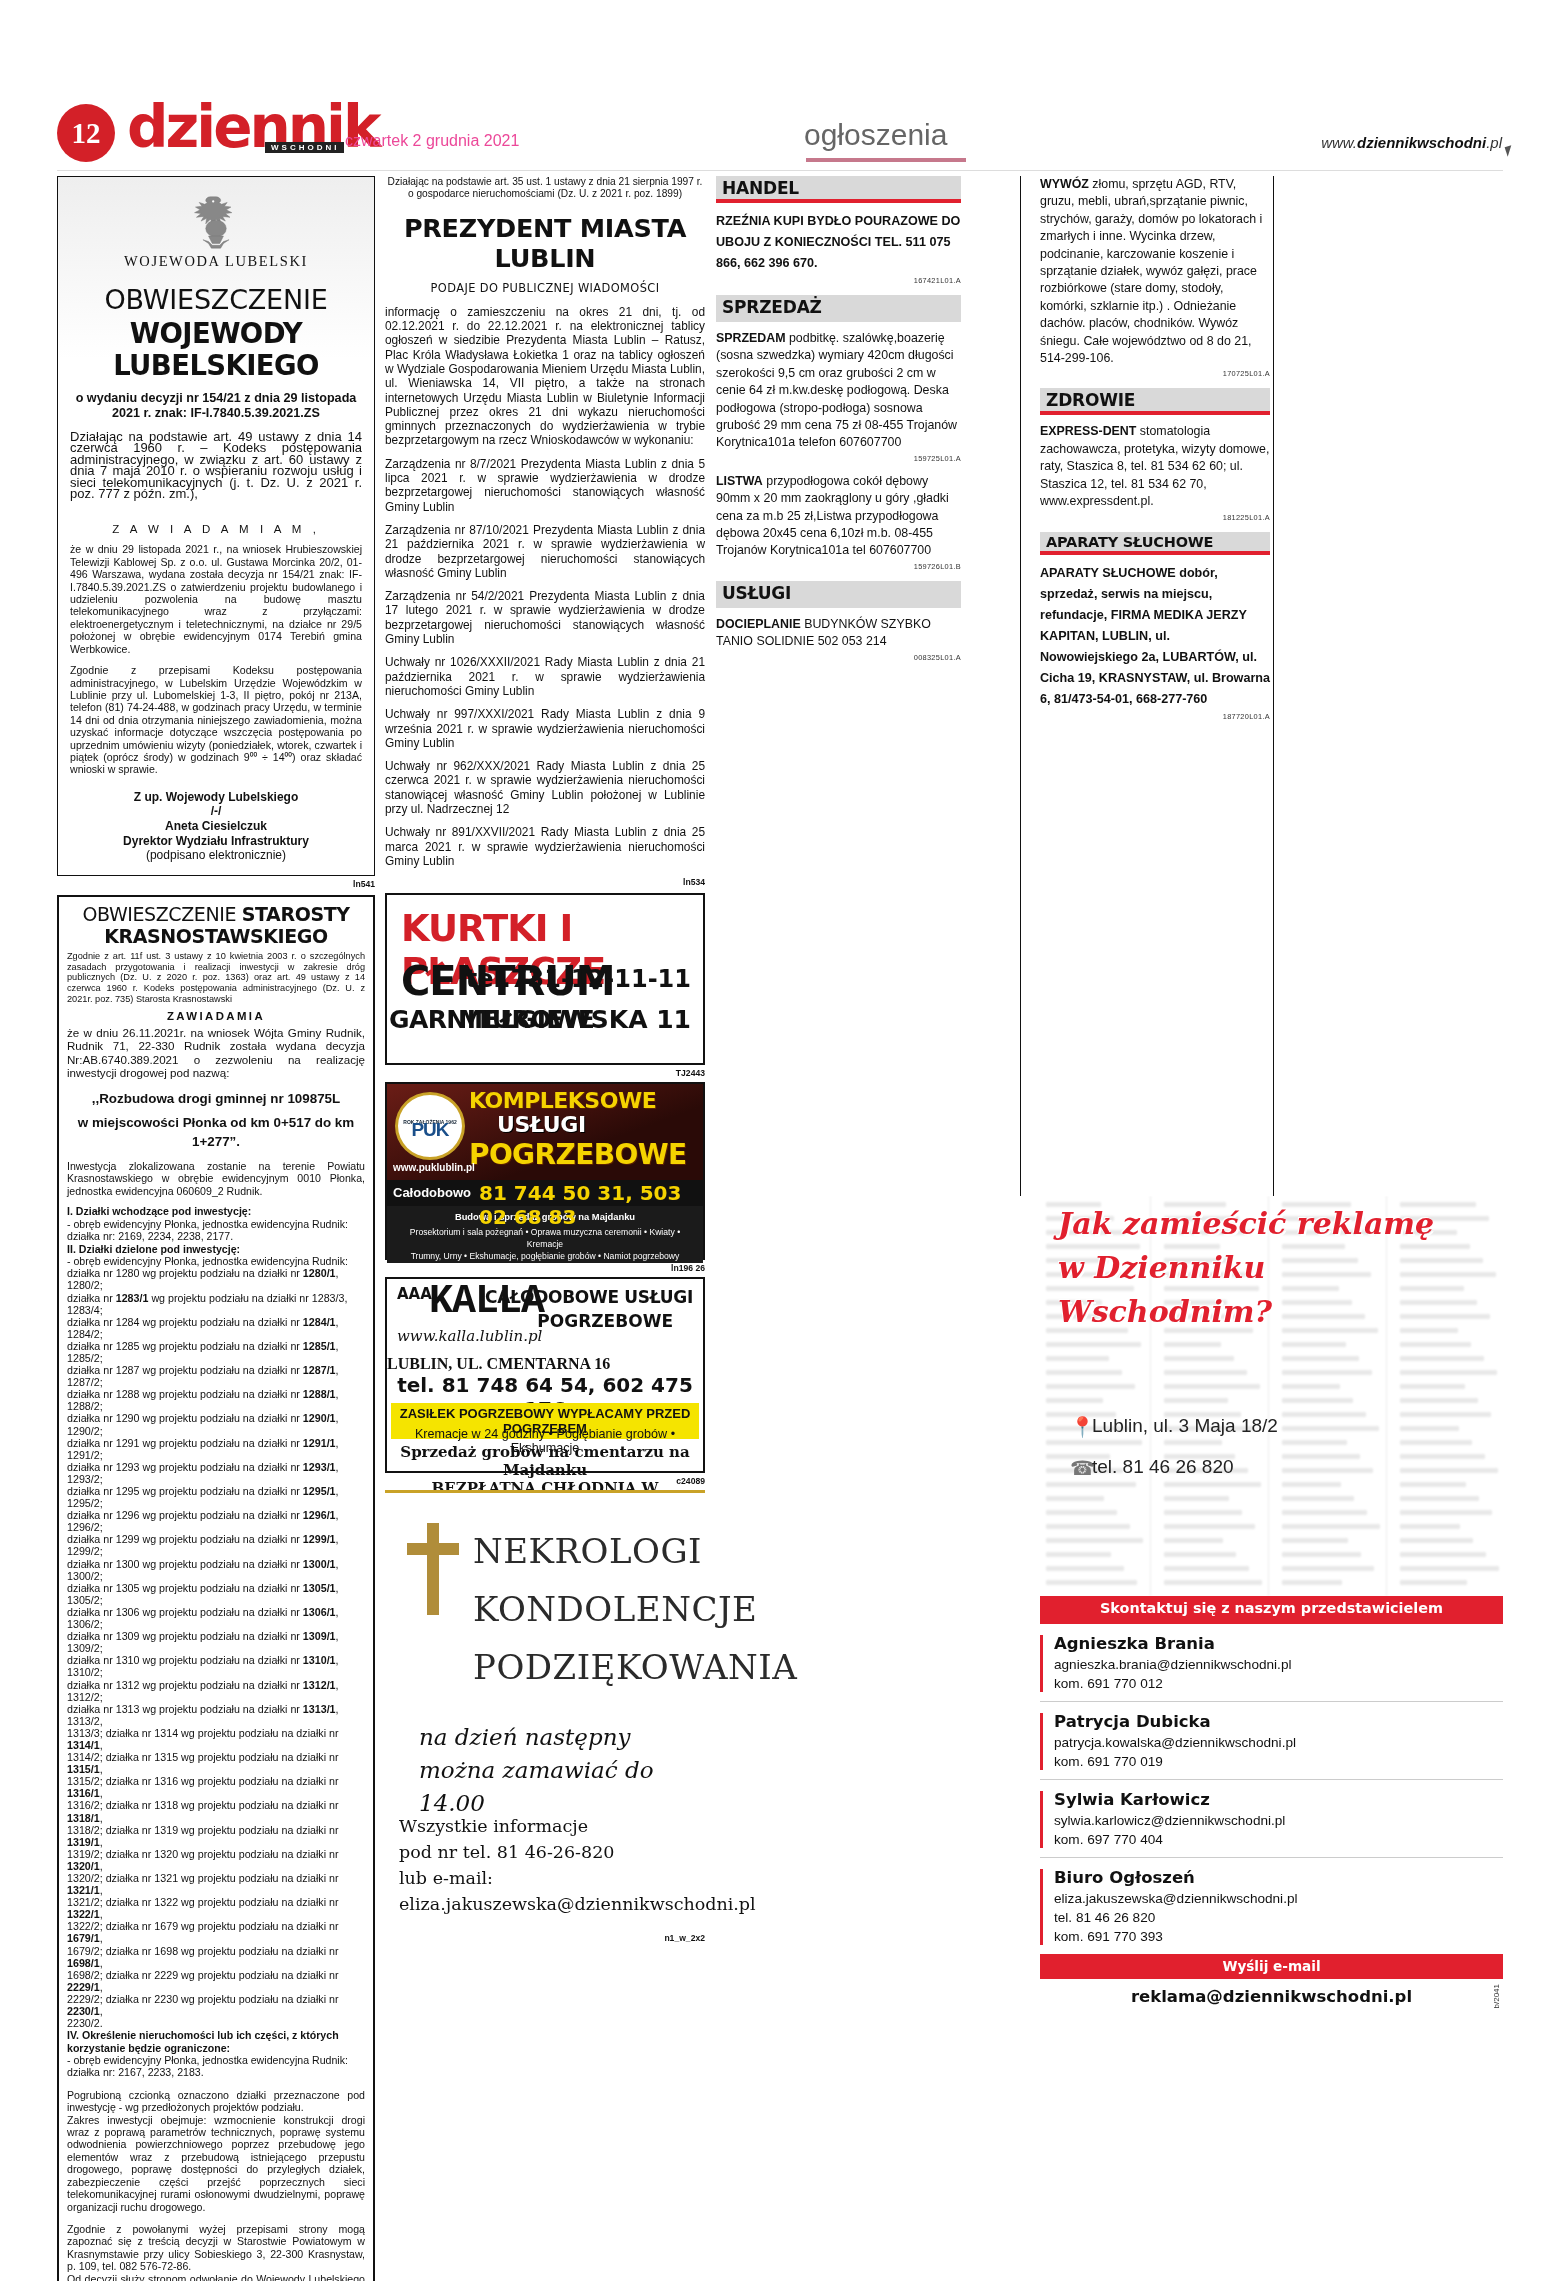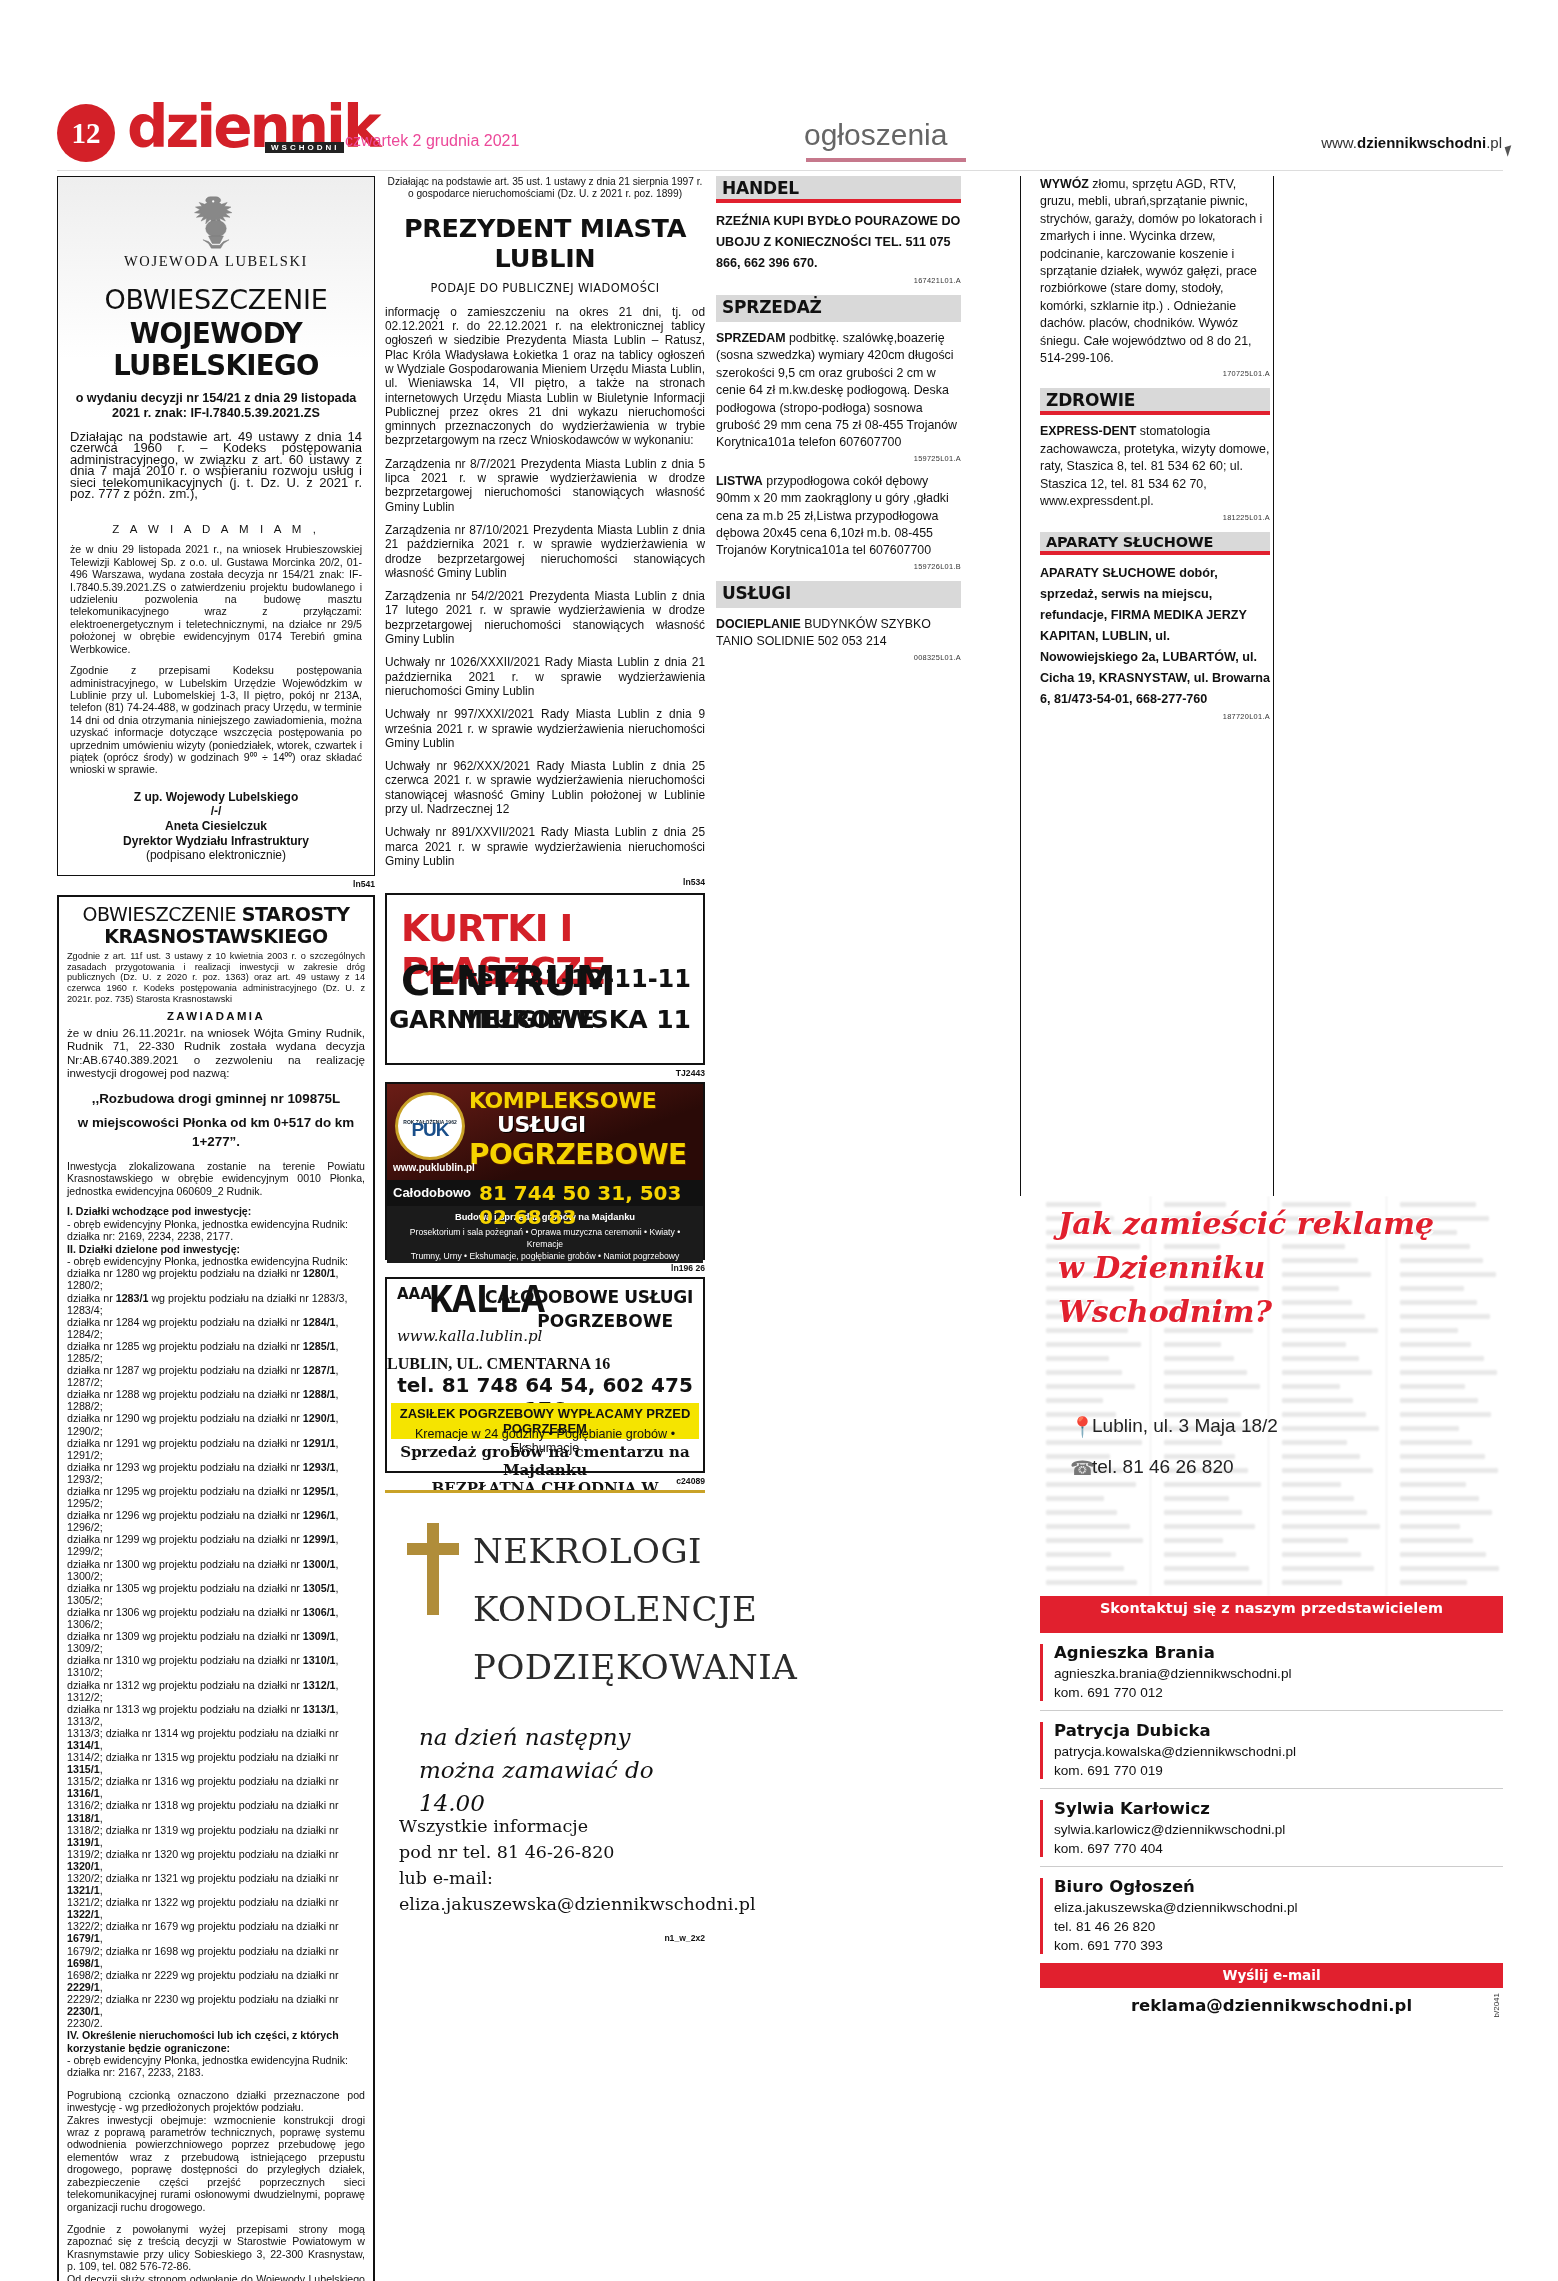--- a/index.html
+++ b/index.html
@@ -9,21 +9,21 @@
   
   .masthead{position:absolute;left:0;top:0;width:1558px;height:118px;}
   .pagenum{position:absolute;left:57px;top:104px;width:58px;height:58px;border-radius:50%;background:#d32028;color:#fff;
            font-family:"Liberation Serif",serif;font-size:29px;font-weight:bold;display:flex;align-items:center;justify-content:center;}
   .logo{position:absolute;left:127px;top:98px;color:#d32028;font-family:"DejaVu Sans",sans-serif;font-weight:bold;
         font-size:58px;letter-spacing:-3px;line-height:1;}
   .logo-sub{position:absolute;left:265px;top:142px;background:#222;color:#fff;font-size:8px;letter-spacing:3px;padding:1px 5px 1px 6px;font-weight:bold;}
   .issue-date{position:absolute;left:345px;top:132px;font-size:16px;color:#ec4899;font-family:"Liberation Sans",sans-serif;}
   .section-title{position:absolute;left:804px;top:118px;font-size:30px;color:#666;font-family:"Liberation Sans",sans-serif;}
   .section-rule{position:absolute;left:806px;top:158px;width:160px;height:4px;background:#c6788c;}
-  .site-url{position:absolute;right:56px;top:134px;font-size:15px;color:#333;}
+  .site-url{position:absolute;right:56px;top:134px;font-size:15px;color:#333;font-style:italic;}
   .site-url b{color:#111;}
   .cursor{position:absolute;right:45px;top:146px;width:0;height:0;border-left:7px solid #555;border-bottom:10px solid transparent;transform:rotate(-18deg);}
   .hdr-rule{position:absolute;left:57px;top:170px;width:1446px;height:1px;background:#ddd;}
 
   
   .col1{position:absolute;left:57px;top:176px;width:318px;}
   .col2{position:absolute;left:385px;top:176px;width:320px;}
   .col3{position:absolute;left:716px;top:176px;width:245px;}
   .col4{position:absolute;left:1040px;top:176px;width:463px;}
 
@@ -119,21 +119,21 @@
   
   .promo{position:relative;height:400px;overflow:hidden;background:#fff;border:0;}
   .promo-bg{position:absolute;inset:0;opacity:.32;filter:blur(1.1px);}
   .promo-bg .cl{position:absolute;top:0;bottom:0;width:1px;background:#bbb;}
   .promo-bg .ln{position:absolute;height:5px;background:#b9b9b9;border-radius:1px;}
   .promo-h{position:absolute;left:18px;top:6px;font-family:"DejaVu Serif",serif;font-style:italic;font-weight:bold;font-size:30px;
            color:#e1202e;line-height:44px;text-shadow:2px 2px 0 #fff,-1px -1px 0 #fff;}
   .promo-addr{position:absolute;left:30px;top:210px;font-size:19px;line-height:39px;color:#222;}
   .pin,.phone{display:inline-block;width:22px;text-align:center;color:#777;font-size:20px;vertical-align:-2px;}
 
-  .redbar{background:#e1202e;color:#fff;text-align:center;font-weight:bold;font-size:14.4px;padding:4px 0 17px;font-family:"DejaVu Sans",sans-serif;}
+  .redbar{background:#e1202e;color:#fff;text-align:center;font-weight:bold;font-size:14.4px;padding:4px 0 8px;font-family:"DejaVu Sans",sans-serif;}
   .rep{position:relative;padding:10px 0 8px 14px;font-size:13.6px;line-height:19px;}
   .rep::before{content:"";position:absolute;left:0;top:11px;bottom:9px;width:3px;background:#e1202e;}
   .rep .nm{font-family:"DejaVu Sans",sans-serif;font-weight:bold;font-size:16.5px;display:block;margin-bottom:2px;}
   .sep{height:1px;background:#ccc;}
   .mailbar{background:#e1202e;color:#fff;text-align:center;font-weight:bold;font-size:13.6px;padding:4px 0 5px;font-family:"DejaVu Sans",sans-serif;}
   .mailval{text-align:center;font-weight:bold;font-size:16.5px;padding:8px 0 6px;font-family:"DejaVu Sans",sans-serif;}
   .sidecode{position:absolute;right:2px;bottom:4px;font-size:8px;writing-mode:vertical-rl;transform:rotate(180deg);color:#333;}
 </style>
 </head>
 <body>

